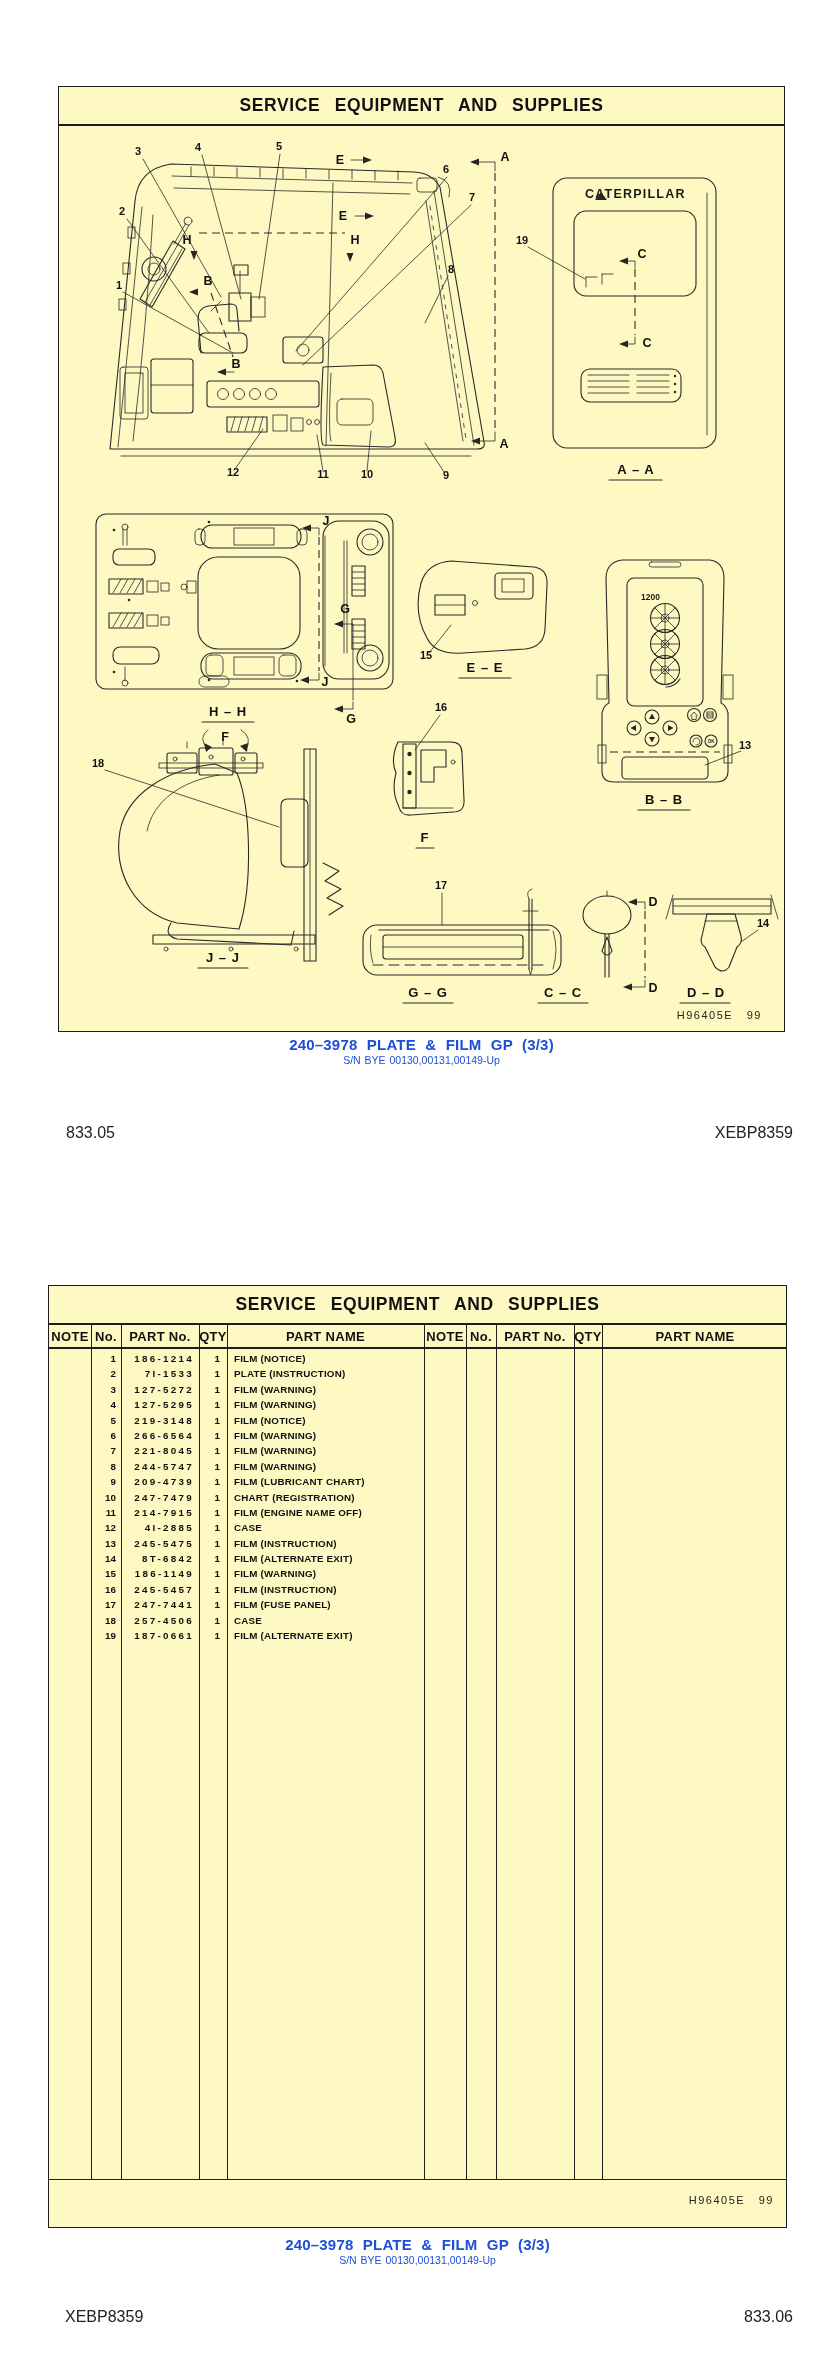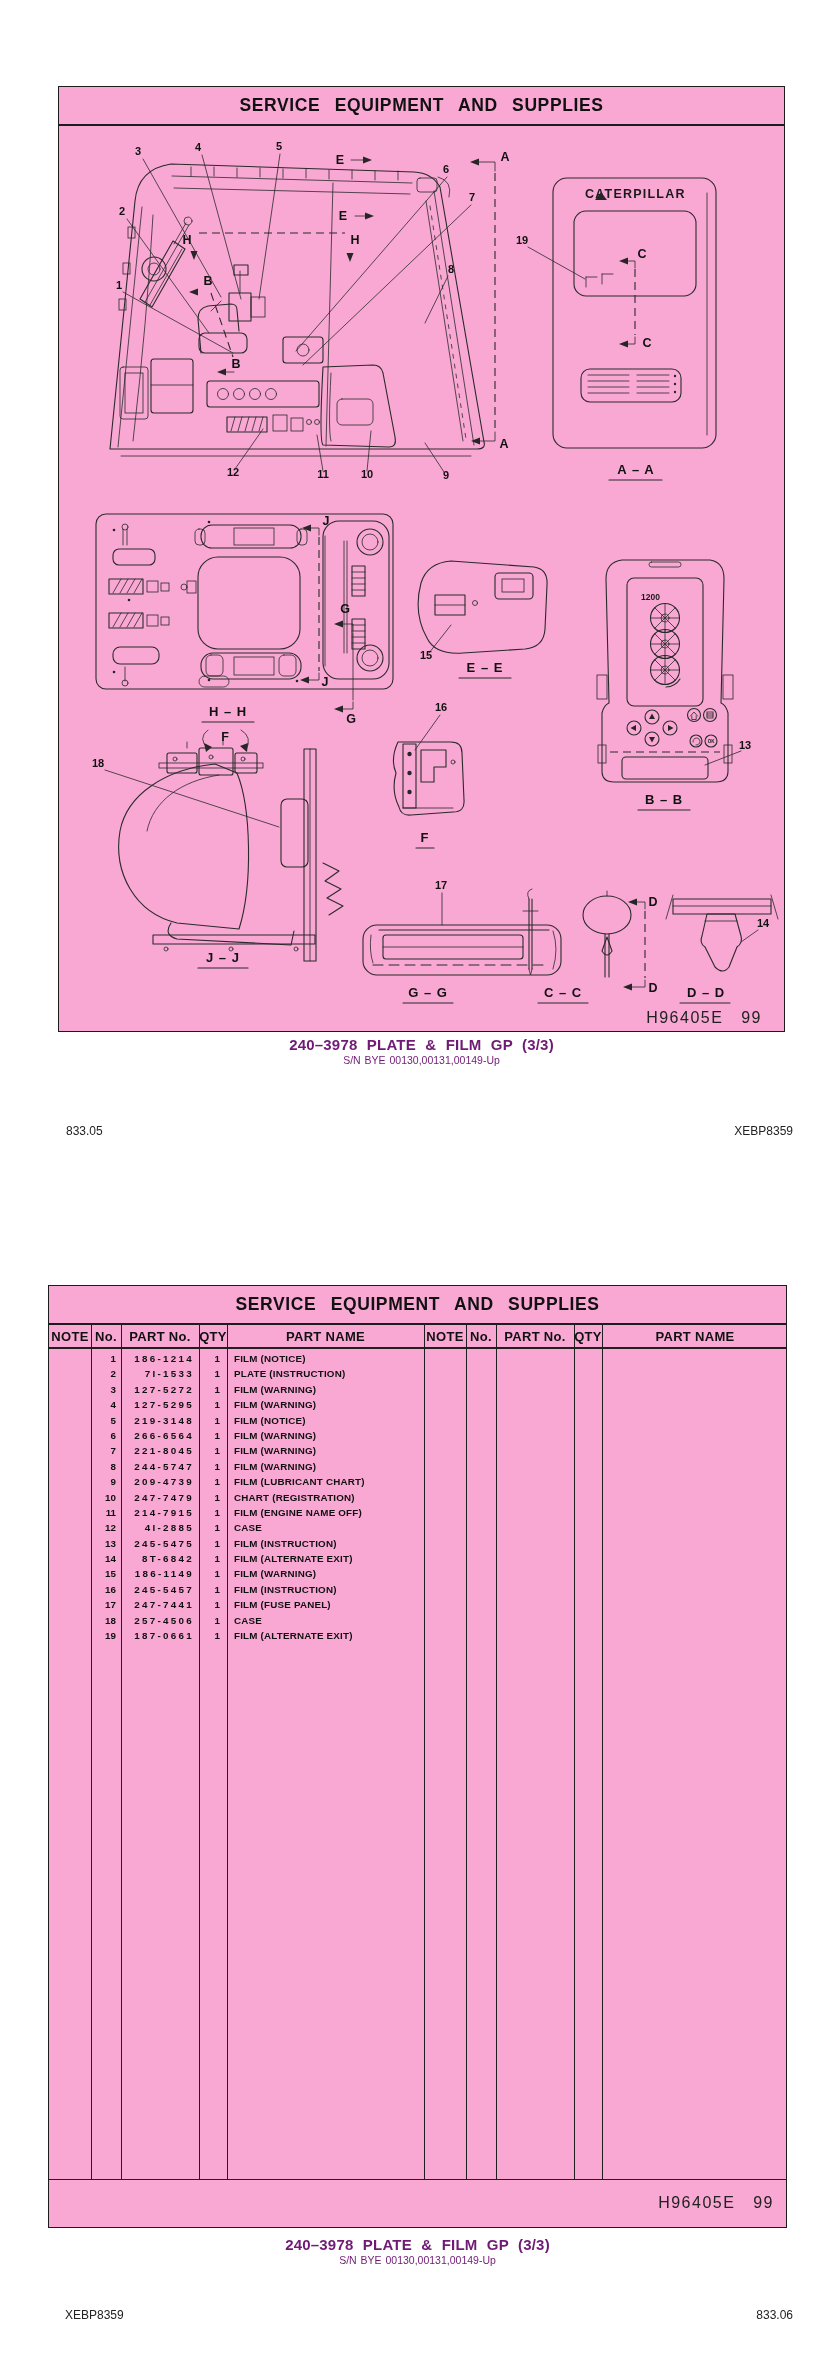--- a/index.html
+++ b/index.html
@@ -2,31 +2,31 @@
 <html><head>
 <meta charset="utf-8">
 <style>
   html,body{margin:0;padding:0;}
   body{
     width:840px;height:2377px;position:relative;background:#ffffff;
     font-family:"Liberation Sans",sans-serif;color:#151515;
     -webkit-font-smoothing:antialiased;
   }
   
-  .sheet{position:absolute;border:1.6px solid #1c1c1c;background:#f9a8d4;box-sizing:border-box;}
+  .sheet{position:absolute;border:1.6px solid #1c1c1c;background:#fef9c3;box-sizing:border-box;}
   .titlebar{
     position:absolute;left:0;right:0;top:0;height:37px;border-bottom:2px solid #1c1c1c;
     display:flex;align-items:center;justify-content:center;
     font-weight:700;font-size:17.5px;letter-spacing:.6px;word-spacing:9px;color:#111;
   }
-  .refcode{position:absolute;font-size:16px;letter-spacing:1.5px;white-space:pre;color:#222;padding-left:8px;}
-  .caption{position:absolute;text-align:center;color:#701a75;}
+  .refcode{position:absolute;font-size:11px;letter-spacing:1.5px;white-space:pre;color:#222;padding-left:8px;}
+  .caption{position:absolute;text-align:center;color:#1d4ed8;}
   .cap-main{font-weight:700;font-size:15px;word-spacing:5px;letter-spacing:.2px;}
   .cap-sub{font-size:10.5px;margin-top:1px;word-spacing:1px;}
-  .footer{position:absolute;display:flex;justify-content:space-between;font-size:12px;color:#222;padding-left:8px;}
+  .footer{position:absolute;display:flex;justify-content:space-between;font-size:16px;color:#222;padding-left:8px;}
   
   .thead-cell{position:absolute;top:40px;height:21px;display:flex;align-items:center;justify-content:center;
     font-size:13px;font-weight:700;letter-spacing:.3px;color:#111;}
   .vline{position:absolute;width:1.2px;background:#1f1f1f;top:37px;height:856px;}
   .hline-head{position:absolute;left:0;right:0;top:61px;height:1.5px;background:#1f1f1f;}
   .hline-bottom{position:absolute;left:0;right:0;top:893px;height:1.3px;background:#1f1f1f;}
   .rows{position:absolute;left:0;right:0;top:66px;}
   .trow{position:relative;height:15.4px;font-size:9.8px;color:#101010;}
   .trow span{position:absolute;top:1px;white-space:nowrap;}
   .c-no   {left:42px;width:25px;text-align:right;font-weight:600;}

